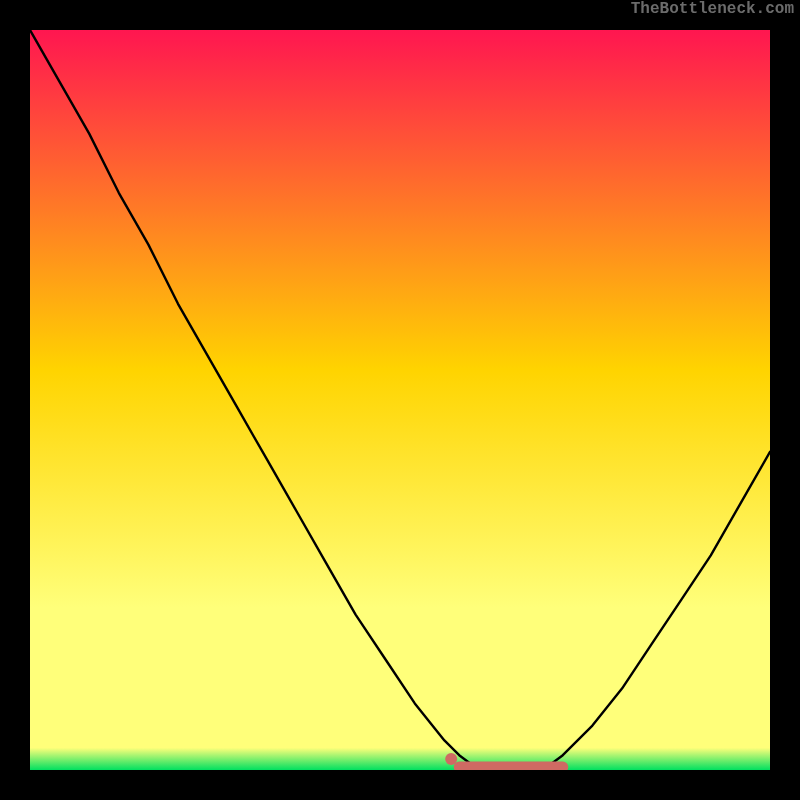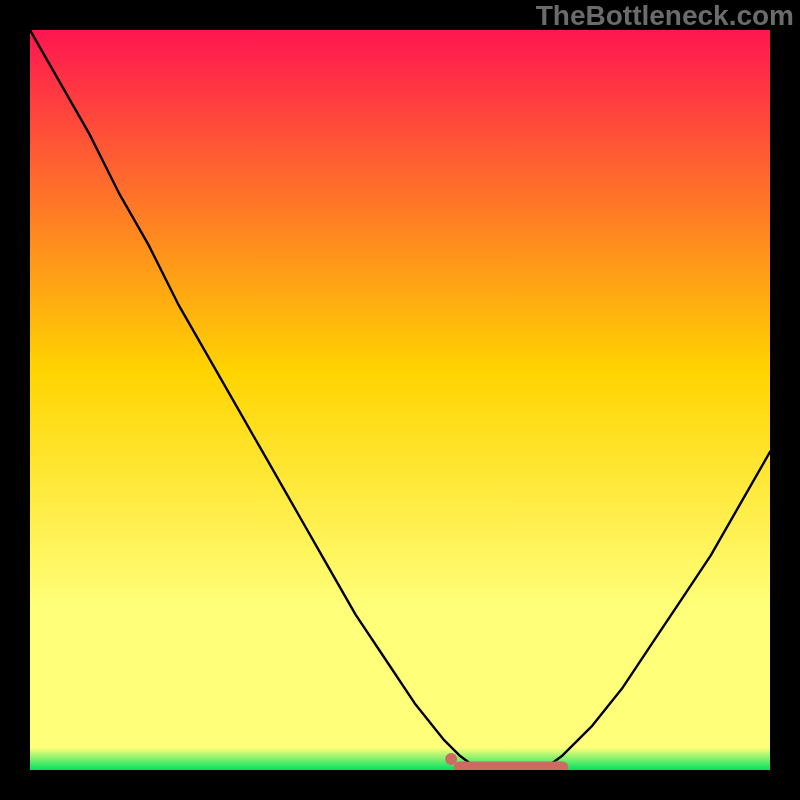--- a/index.html
+++ b/index.html
@@ -11,22 +11,22 @@
     background: #000;
   }
   .plot {
     position: absolute;
     display: block;
   }
   .watermark {
     position: absolute;
     top: 0;
     right: 6px;
-    font-family: Liberation Sans, sans-serif;
-    font-size: 28px;
+    font-family: Liberation Mono, monospace;
+    font-size: 16px;
     font-weight: 600;
     color: #6b6b6b;
     user-select: none;
   }
 </style>
 </head>
 <body>
 
 <div class="stage">
   <svg class="plot" width="740" height="740" viewBox="0 0 740 740" style="width: 740px; height: 740px; left: 30px; top: 30px;">

